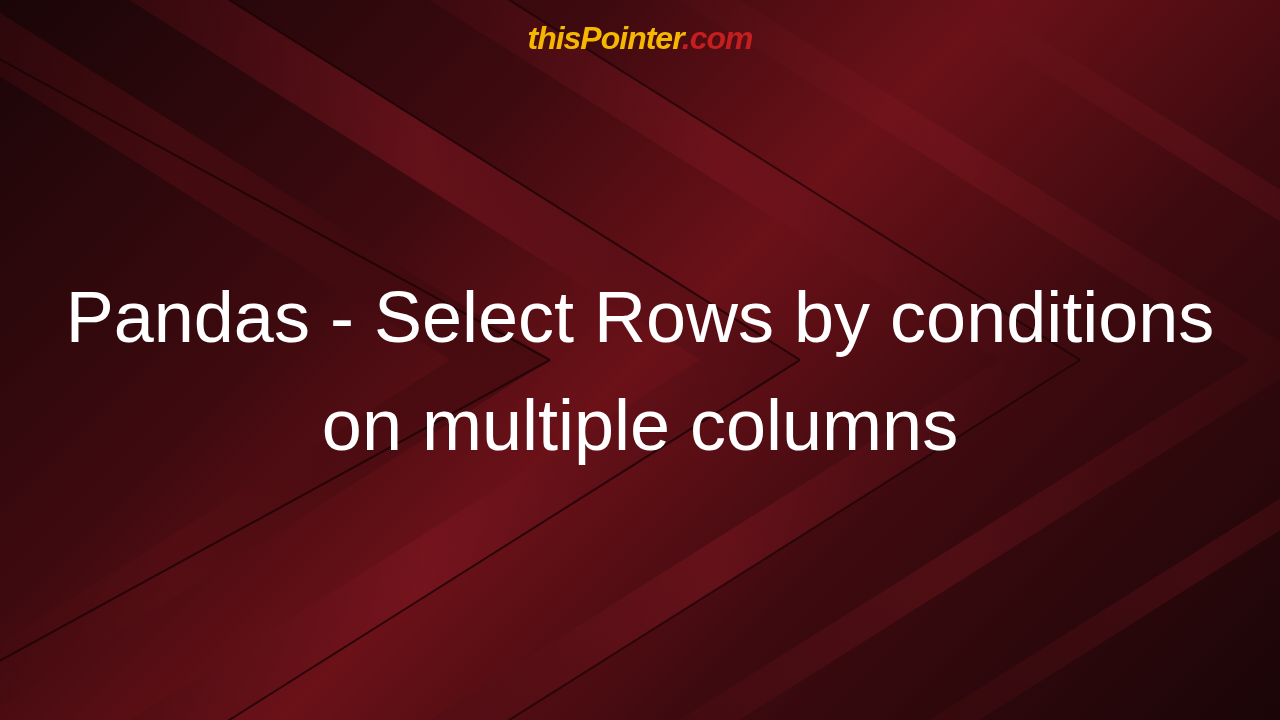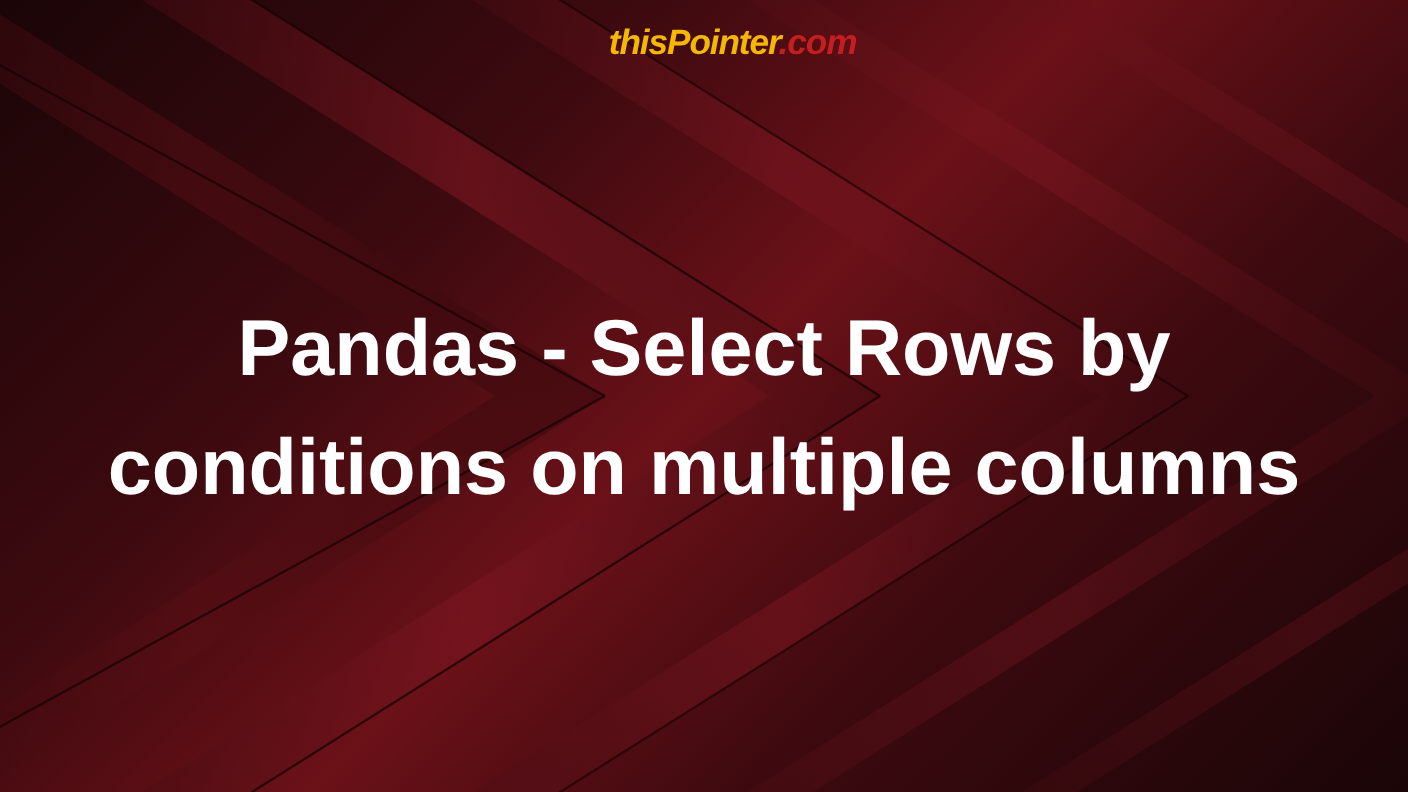--- a/index.html
+++ b/index.html
@@ -39,40 +39,39 @@
       position: absolute;
       top: 20px;
       left: 50%;
       transform: translateX(-50%);
       z-index: 10;
       font-family: 'Arial Black', 'Impact', sans-serif;
       font-size: 32px;
       font-weight: 900;
       font-style: italic;
       letter-spacing: -1px;
-      margin-left: 26px;
     }
     
     .site-title .yellow {
       color: #f5b800;
     }
     
     .site-title .red {
       color: #c41e1e;
     }
     
     .main-title {
       position: absolute;
       top: 50%;
       left: 50%;
       transform: translate(-50%, -45%);
       z-index: 10;
       color: #ffffff;
       font-size: 72px;
-      font-weight: 700;
+      font-weight: 400;
       text-align: center;
       line-height: 1.5;
       width: 90%;
       font-family: 'Segoe UI Light', 'Segoe UI', sans-serif;
     }
   </style>
 </head>
 <body>
 
 <div class="background"></div>

